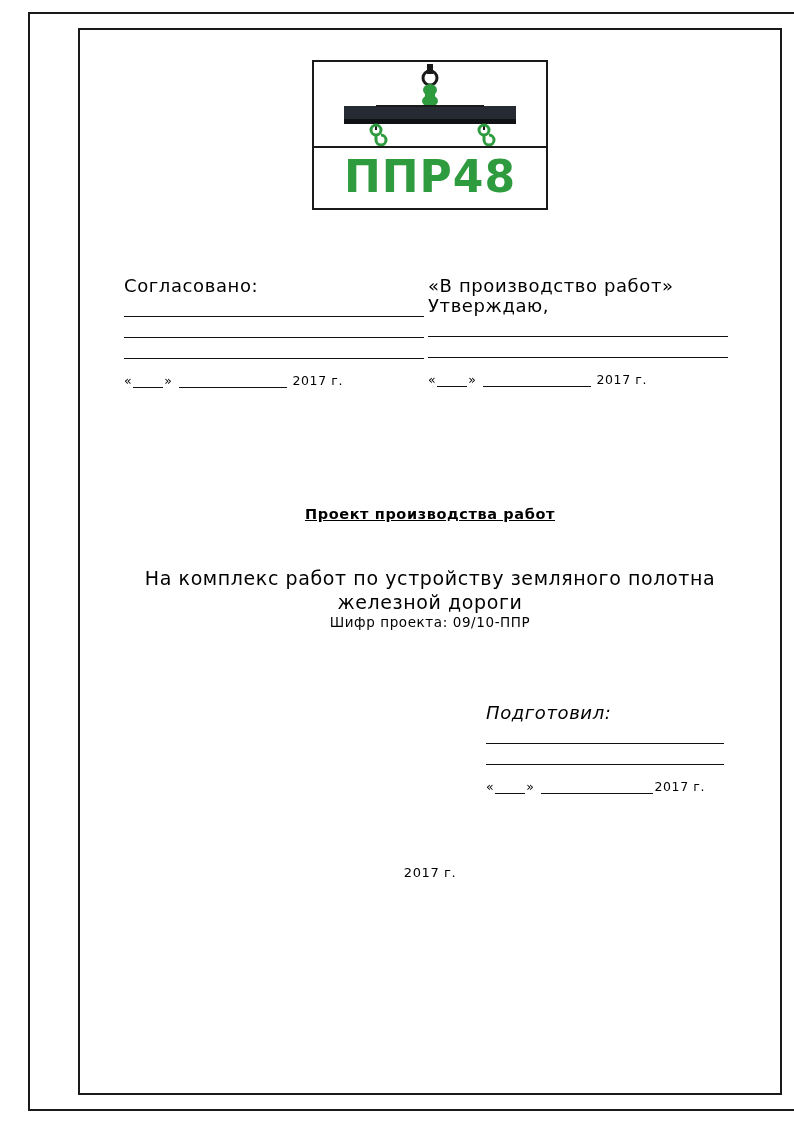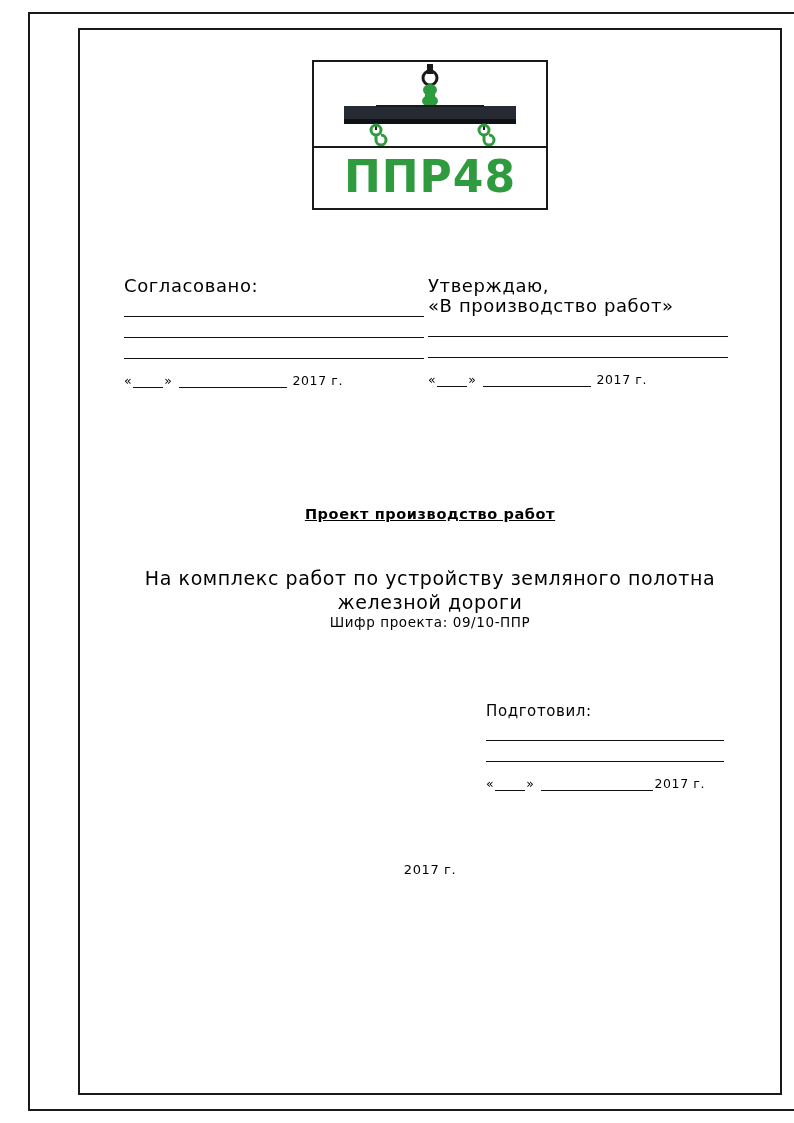--- a/index.html
+++ b/index.html
@@ -138,22 +138,23 @@
   .prepared {
     margin-top: 72px;
     display: flex;
     justify-content: flex-end;
   }
   .prepared-col {
     width: 238px;
     margin-right: 12px;
   }
   .prepared-title {
-    font-size: 15px;
-    letter-spacing: 0.6px;
+    font-size: 18px;
+    letter-spacing: 0.6px;
+    font-style: italic;
   }
 
   
   .footer {
     text-align: center;
     font-size: 13px;
     letter-spacing: 0.6px;
     line-height: 22px;
     margin-top: 68px;
   }
@@ -206,36 +207,36 @@
           <div class="date-line">
             <span class="q">«</span>
             <span class="gap small"></span>
             <span class="q">»</span>
             <span class="gap mid"></span>
             <span>2017 г.</span>
           </div>
         </div>
 
         <div class="appr-col right">
+          <div class="appr-title">«В производство работ»</div>
           <div class="appr-title">Утверждаю,</div>
-          <div class="appr-title">«В производство работ»</div>
           <div class="rule w-full"></div>
           <div class="rule w-full"></div>
           <div class="date-line">
             <span class="q">«</span>
             <span class="gap small"></span>
             <span class="q">»</span>
             <span class="gap mid"></span>
             <span>2017 г.</span>
           </div>
         </div>
 
       </div>
 
-      <div class="doc-title">Проект производство работ</div>
+      <div class="doc-title">Проект производства работ</div>
       <div class="doc-subtitle">На комплекс работ по устройству земляного полотна железной дороги</div>
       <div class="doc-code">Шифр проекта: 09/10-ППР</div>
 
       <div class="prepared">
         <div class="prepared-col">
           <div class="prepared-title">Подготовил:</div>
           <div class="rule w-short"></div>
           <div class="rule w-short"></div>
           <div class="date-line">
             <span class="q">«</span>

